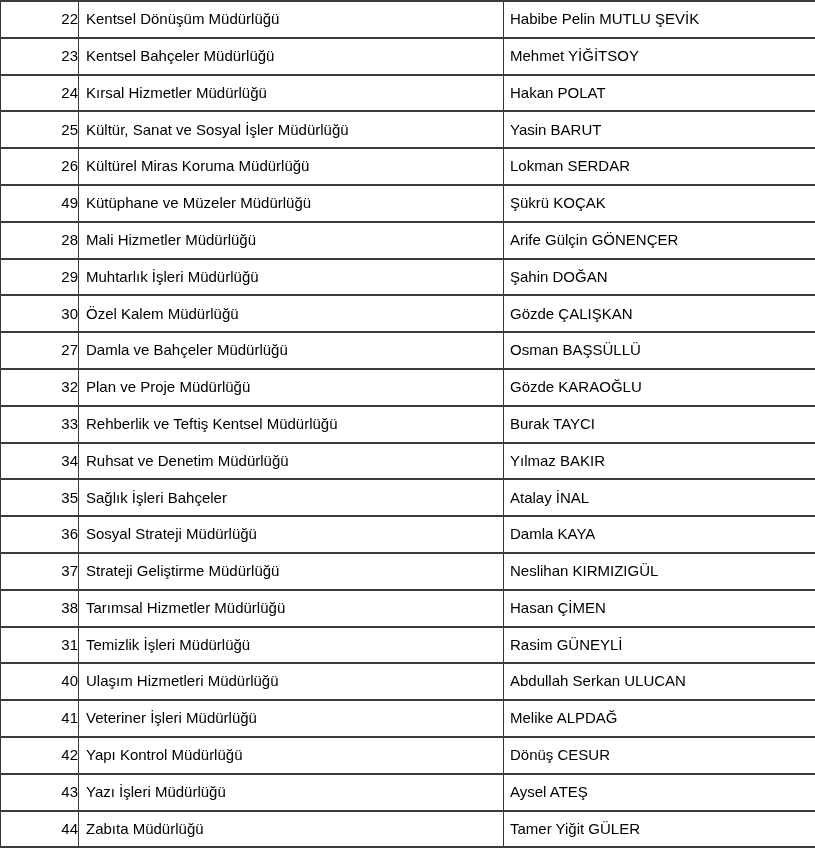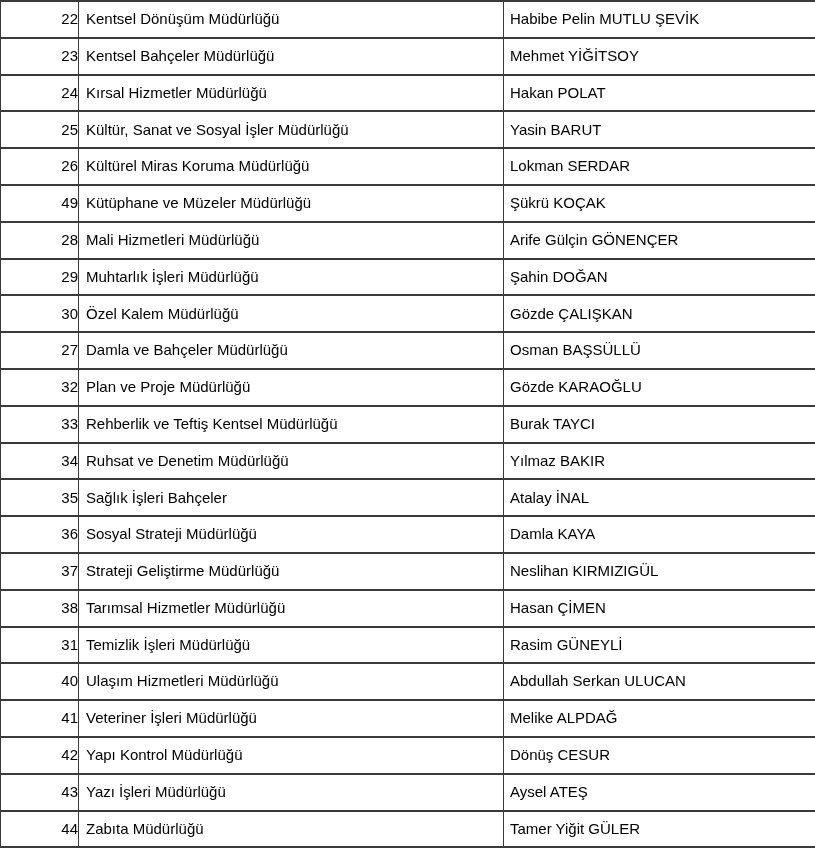--- a/index.html
+++ b/index.html
@@ -85,21 +85,21 @@
         <td class="col-dept">Kültürel Miras Koruma Müdürlüğü</td>
         <td class="col-name">Lokman SERDAR</td>
       </tr>
       <tr>
         <td class="col-no">49</td>
         <td class="col-dept">Kütüphane ve Müzeler Müdürlüğü</td>
         <td class="col-name">Şükrü KOÇAK</td>
       </tr>
       <tr>
         <td class="col-no">28</td>
-        <td class="col-dept">Mali Hizmetleri Müdürlüğü</td>
+        <td class="col-dept">Mali Hizmetler Müdürlüğü</td>
         <td class="col-name">Arife Gülçin GÖNENÇER</td>
       </tr>
       <tr>
         <td class="col-no">29</td>
         <td class="col-dept">Muhtarlık İşleri Müdürlüğü</td>
         <td class="col-name">Şahin DOĞAN</td>
       </tr>
       <tr>
         <td class="col-no">30</td>
         <td class="col-dept">Özel Kalem Müdürlüğü</td>

